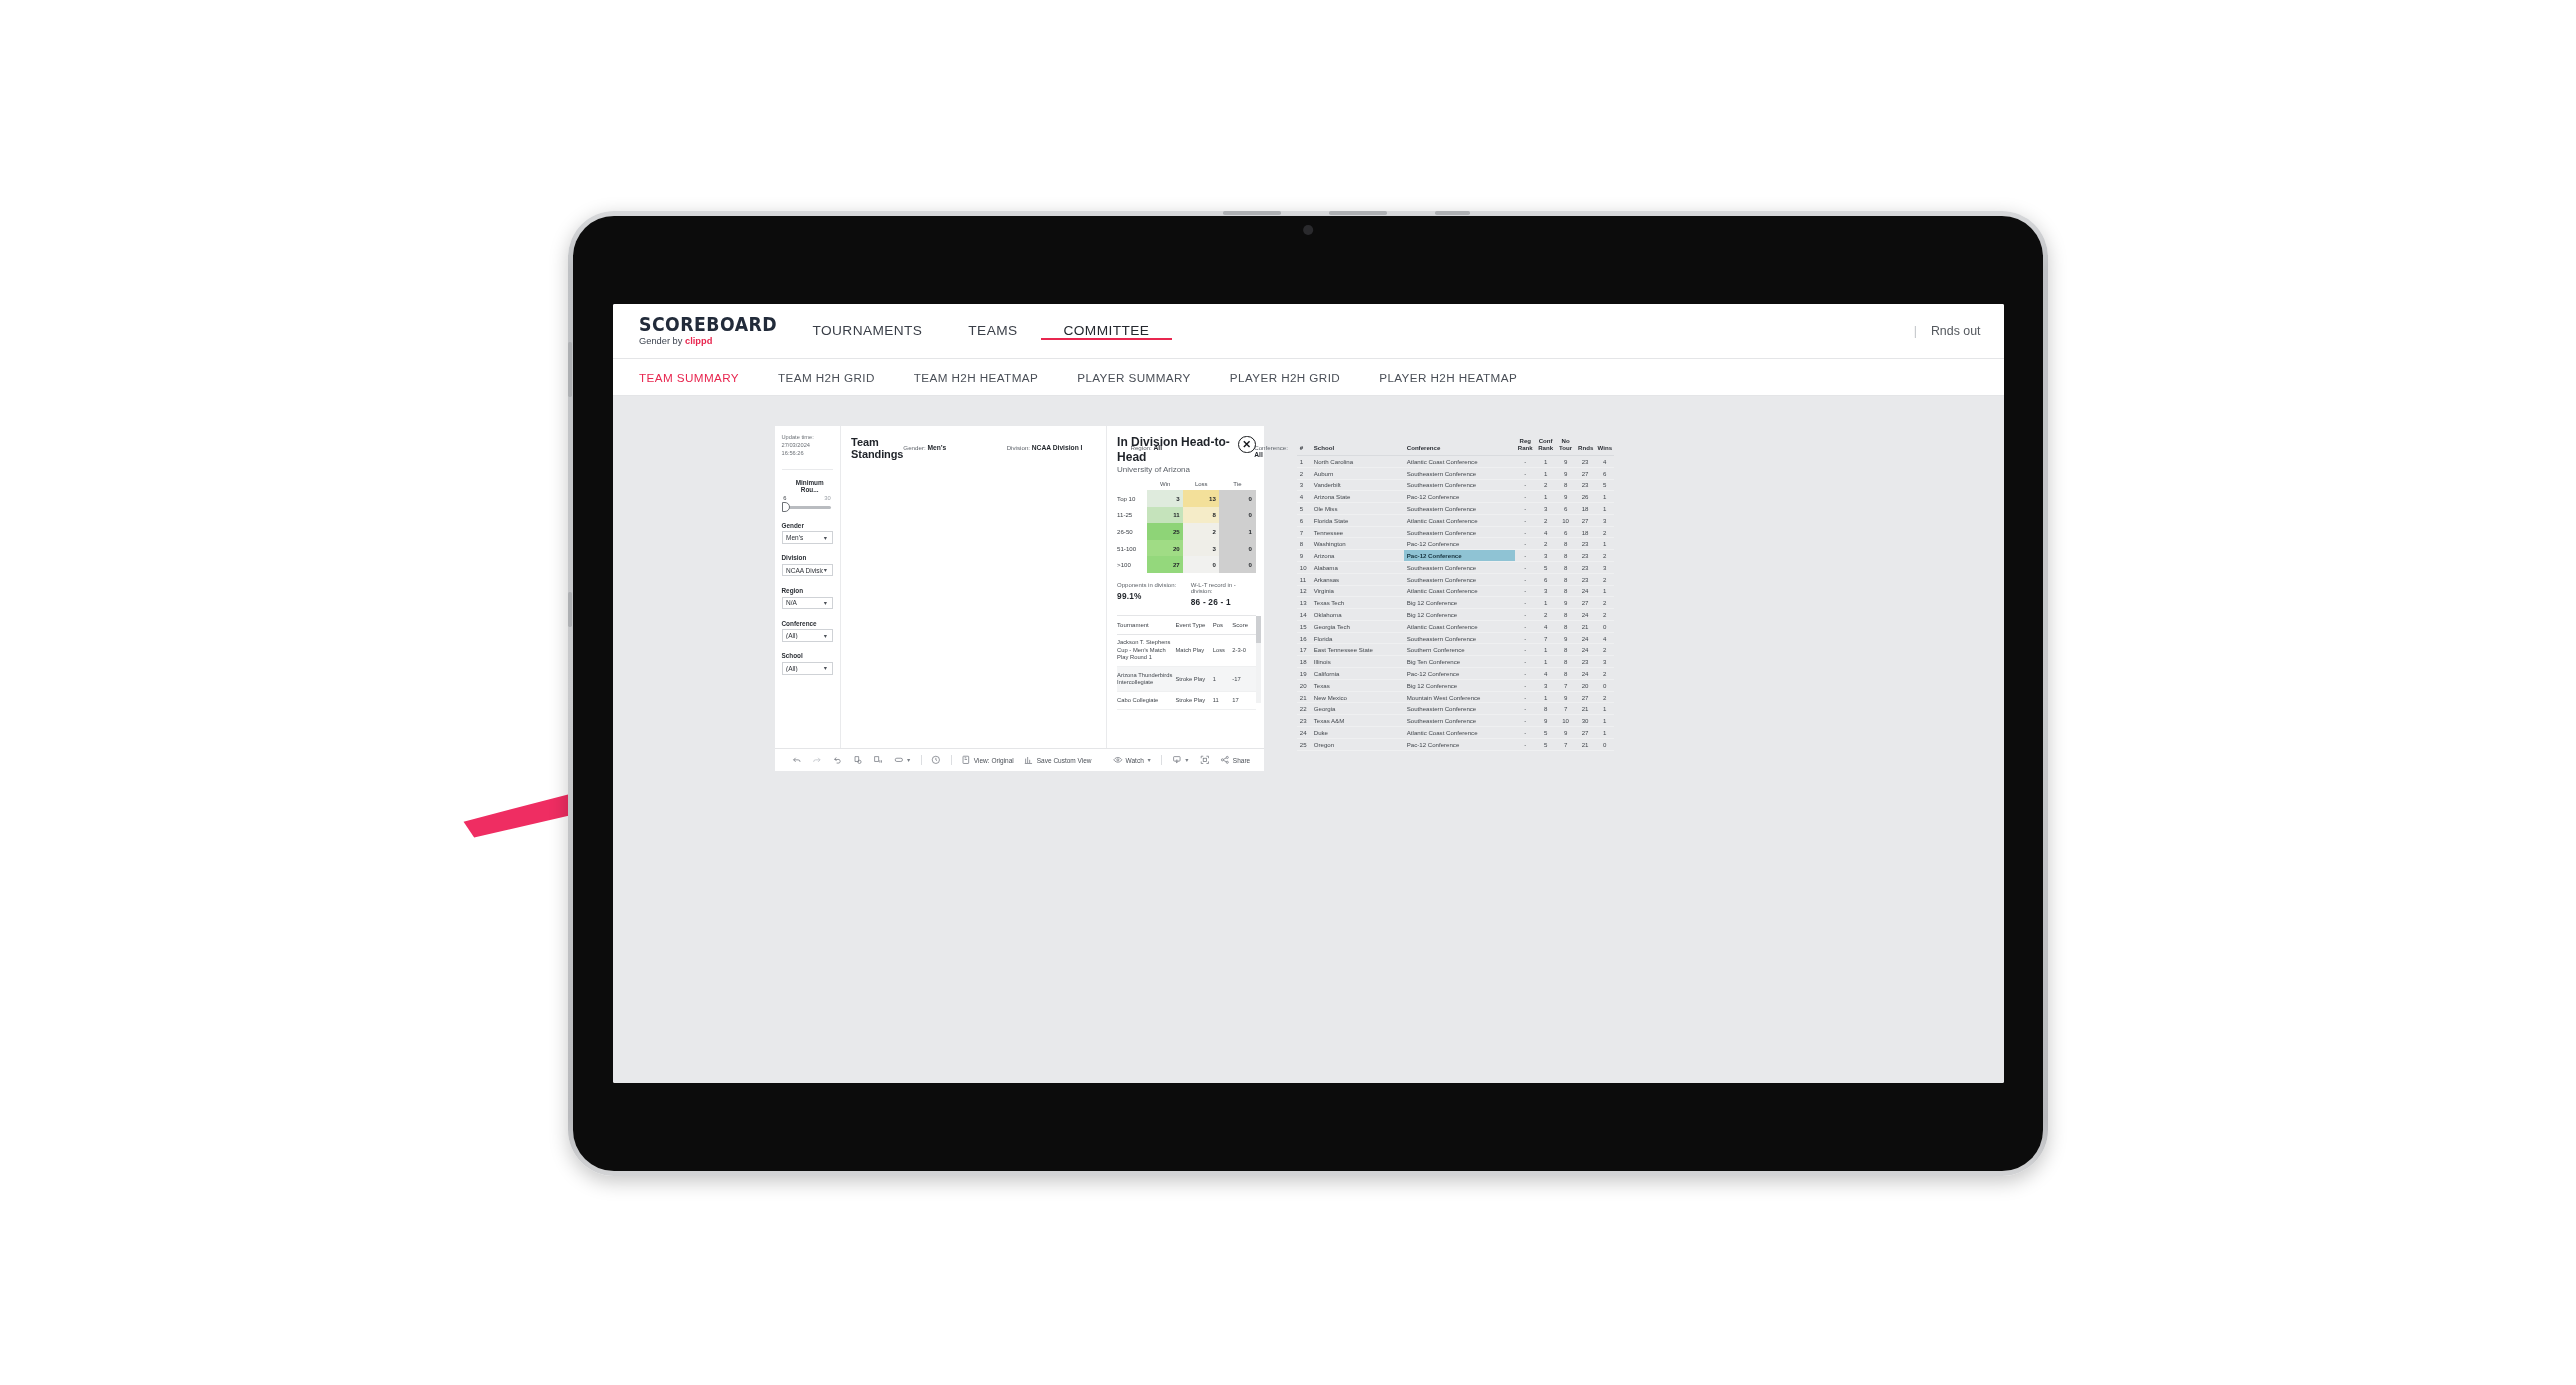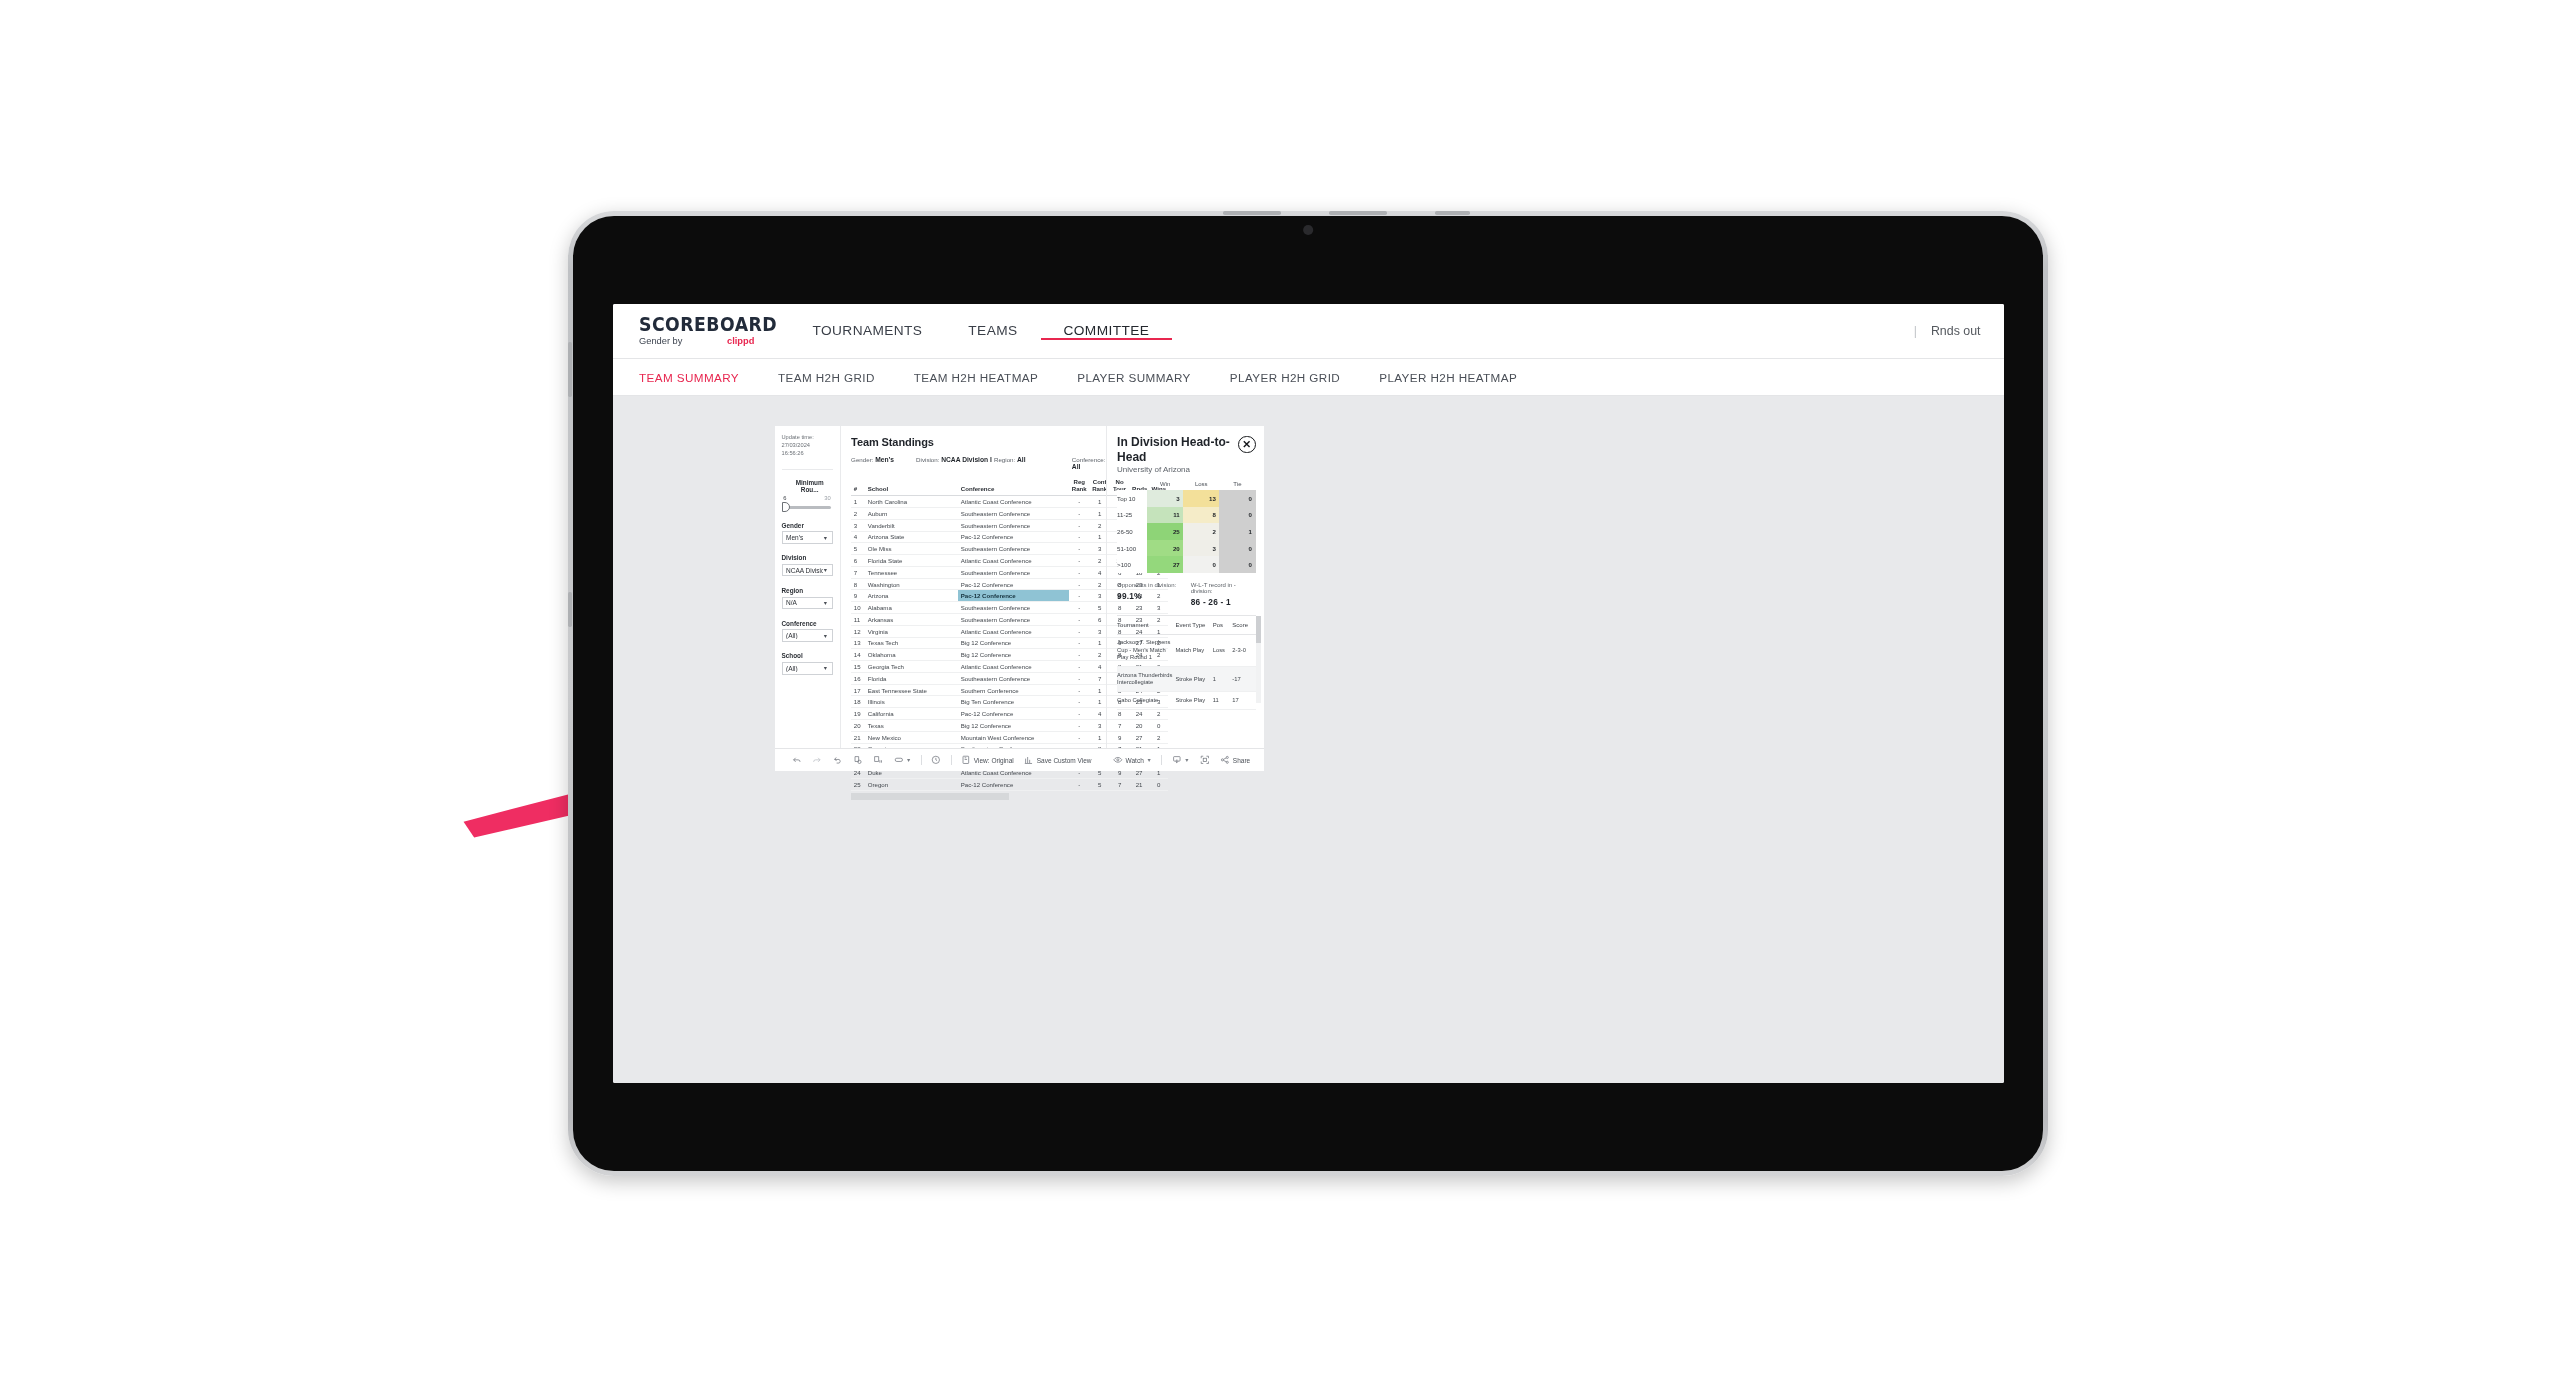--- a/index.html
+++ b/index.html
@@ -65,21 +65,21 @@
     border-bottom: 0.9px solid #e4e5e7;
     padding: 0 23px 0 26.5px;
   }
   .brand { display:flex; flex-direction: column; justify-content:center; width: 131px; }
   .brand-title {
     font-family: "DejaVu Sans", sans-serif;
     font-weight: 700; font-size: 18.6px; letter-spacing: 0.5px;
     color: #222b3a; line-height: 1; transform: scaleX(0.93); transform-origin: left;
   }
   .brand-sub { font-size: 9.3px; color: #3d4450; margin-top: 2.7px; line-height: 1; }
-  .brand-sub .clippd { color: #e8264f; font-weight: 700; margin-left: 42px; }
+  .brand-sub .clippd { color: #e8264f; font-weight: 700; }
   .topnav { display: flex; align-items: center; height: 55px; margin-left: 19.5px; }
   .topnav a {
     display: flex; align-items: center; padding: 0 23px;
     font-size: 13.7px; color: #3a3f48; letter-spacing: 0.4px;
     text-decoration: none; border-bottom: 2.7px solid transparent;
   }
   .topnav a.active { border-bottom-color: #e8264f; color: #24282e; }
   .appbar-right { margin-left: auto; display:flex; align-items:center; gap: 14px; color:#55595f; font-size: 12.4px; }
   .vbar { color:#c2c5c9; }
 
@@ -118,21 +118,21 @@
   .slider-track .knob { position:absolute; left: 0.9px; top: 0px; width: 8px; height: 9.7px; border: 1.1px solid #6d7176; border-radius: 0 5.3px 5.3px 0; background:#fff; }
   .select {
     height: 12.4px; border: 0.9px solid #cfd2d6; background:#fff;
     display:flex; align-items:center; justify-content:space-between;
     padding: 0 3.5px 0 3.5px; font-size: 6.5px; color: #2b2f35;
   }
   .select .caret { font-size: 5.3px; color:#4c5158; }
   .select .val { overflow:hidden; white-space:nowrap; }
 
   
-  .tablewrap { flex: 1; min-width: 0; padding: 9.7px 0 0 10.6px; display:flex; flex-direction:column; }
+  .tablewrap { flex: 1; min-width: 0; padding: 9.7px 0 0 10.6px; display:flex; flex-direction:row; }
   .sheet-title { font-size: 11px; font-weight: 700; color: #1f2329; letter-spacing: -0.1px; }
   .crumbs { display:flex; margin: 8px 0 6.2px 0; }
   .crumb { font-size: 6.2px; color: #5e636a; }
   .crumb b { color: #1f2329; font-size: 6.7px; font-weight: 700; }
   .c1 { width: 106px; } .c2 { width: 127px; } .c3 { width: 127px; }
 
   table.standings { width: 100%; border-collapse: collapse; table-layout: fixed; }
   table.standings th {
     font-size: 6.1px; color: #2b2f35; font-weight: 700; text-align: left;
     padding: 1.8px 2.7px 3.5px 2.7px; vertical-align: bottom;

